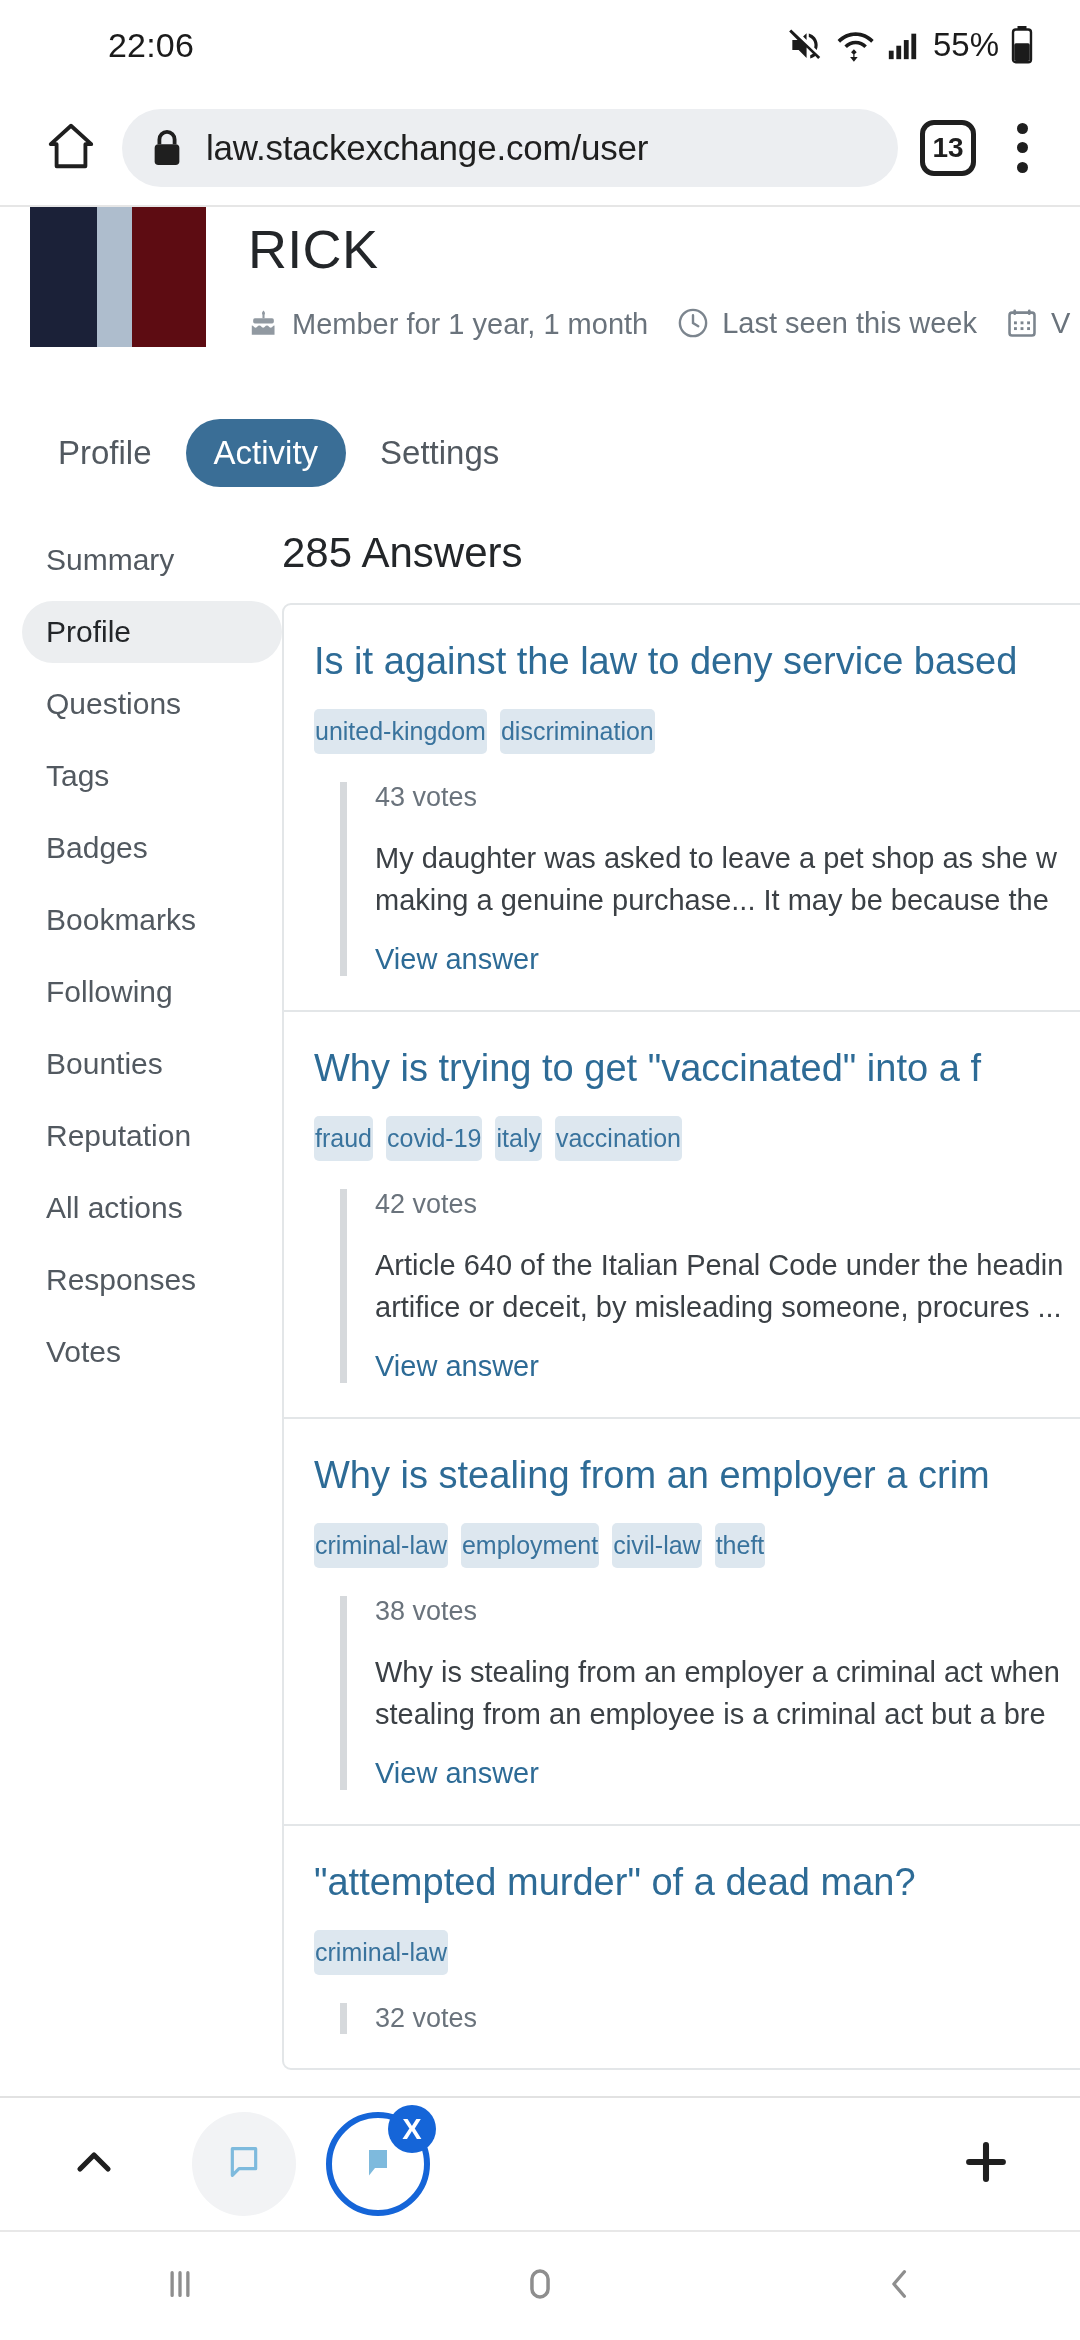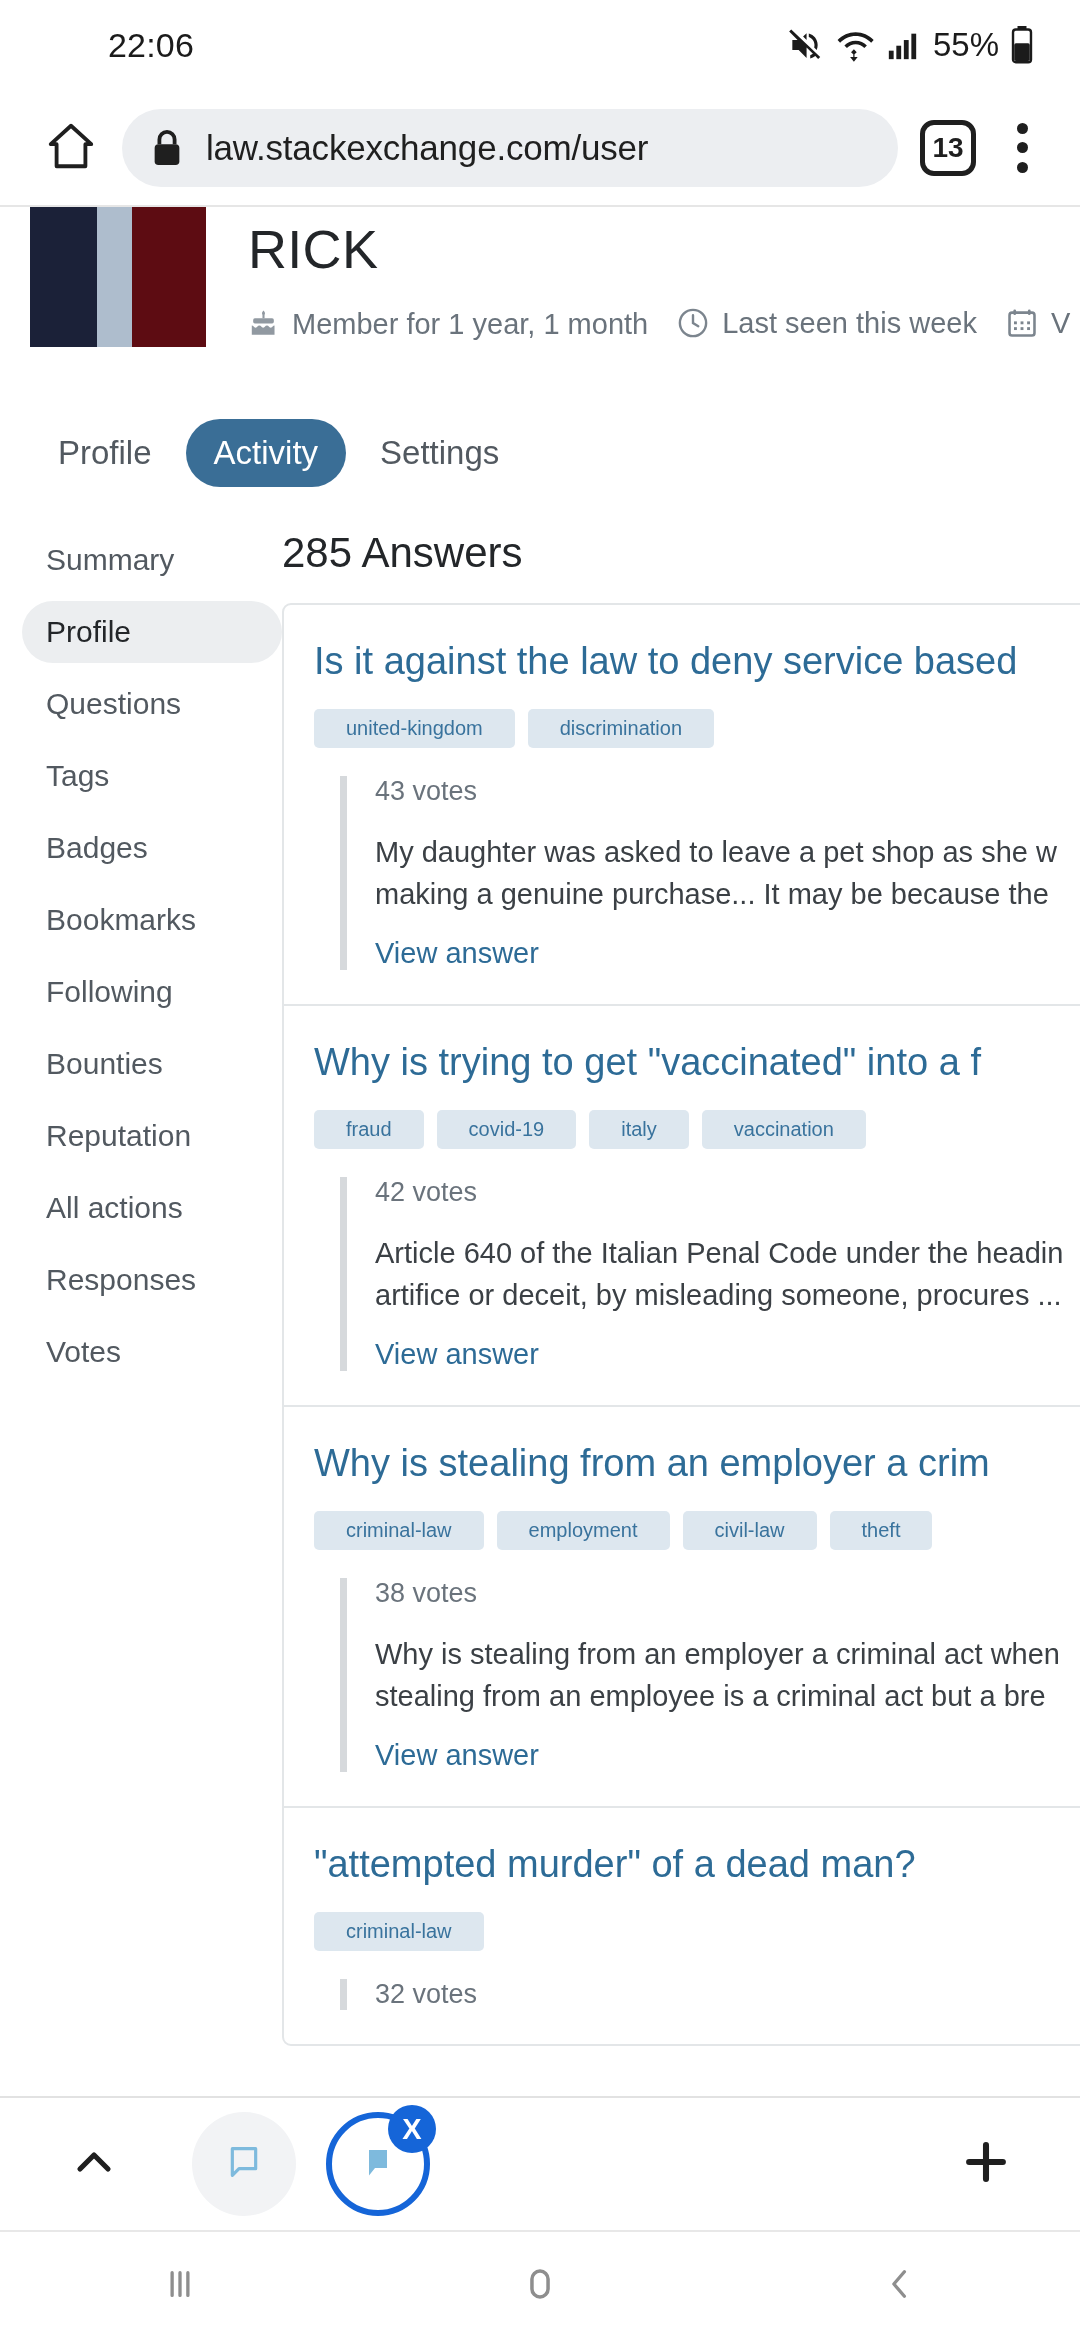--- a/index.html
+++ b/index.html
@@ -96,22 +96,22 @@
 
   .answer-list { border: 2px solid #e3e6e8; border-radius: 9px; overflow: hidden; background:#fff; }
   .answer-card { padding: 30px 30px 34px 30px; border-bottom: 2px solid #e3e6e8; }
   .answer-card:last-child { border-bottom: none; }
   .q-title {
     font-size: 38px; color: #2d6b96; line-height: 52px; white-space: nowrap;
     overflow: visible;
   }
   .tag-row { display: flex; gap: 13px; margin-top: 22px; }
   .tag {
-    background: #dde7ef; color: #39739d; font-size: 20px;
-    padding: 8px 32px; border-radius: 5px; white-space: nowrap;
+    background: #dde7ef; color: #39739d; font-size: 25px;
+    padding: 8px 1px; border-radius: 5px; white-space: nowrap;
   }
   .answer-quote { margin: 28px 0 0 26px; border-left: 7px solid #d6d9dc; padding-left: 28px; }
   .votes { font-size: 27px; color: #6a737c; }
   .excerpt { font-size: 29px; color: #3b4045; line-height: 42px; margin-top: 24px; white-space: pre; }
   .view-answer { font-size: 29px; color: #2d6b96; margin-top: 22px; }
 
   
   .bottom-bar {
     flex: 0 0 136px; height: 136px; background: #fff;
     border-top: 2px solid #e2e2e2; border-bottom: 2px solid #e8e8e8;

